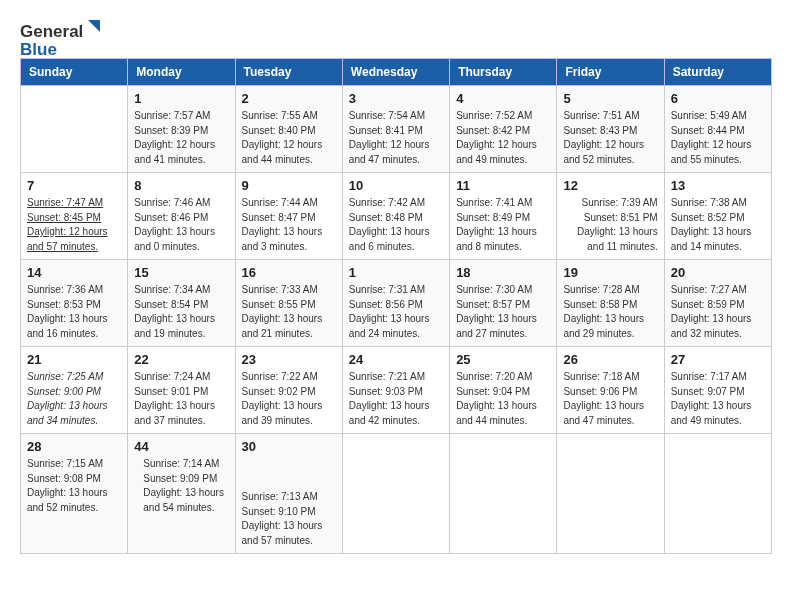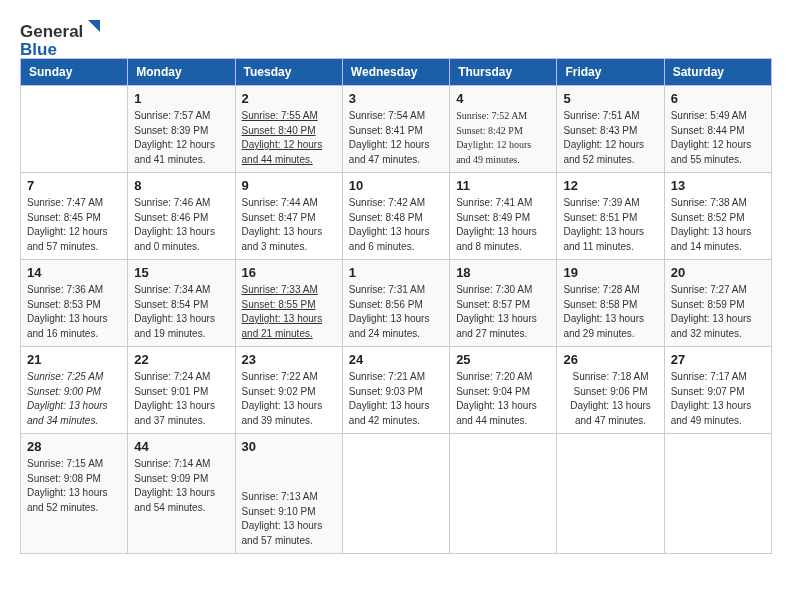--- a/index.html
+++ b/index.html
@@ -108,35 +108,35 @@
         <td class="empty-cell"></td>
         <td>
           <span class="day-number">1</span>
           <div class="day-info" style="white-space: pre-line;">Sunrise: 7:57 AM
 Sunset: 8:39 PM
 Daylight: 12 hours
 and 41 minutes.</div>
         </td>
         <td>
           <span class="day-number">2</span>
-          <div class="day-info" style="white-space: pre-line; text-decoration: underline;">Sunrise: 7:55 AM
+          <div class="day-info" style="white-space: pre-line;">Sunrise: 7:55 AM
 Sunset: 8:40 PM
 Daylight: 12 hours
 and 44 minutes.</div>
         </td>
         <td>
           <span class="day-number">3</span>
           <div class="day-info" style="white-space: pre-line;">Sunrise: 7:54 AM
 Sunset: 8:41 PM
 Daylight: 12 hours
 and 47 minutes.</div>
         </td>
         <td>
           <span class="day-number">4</span>
-          <div class="day-info" style="white-space: pre-line; font-family: Liberation Serif, serif;">Sunrise: 7:52 AM
+          <div class="day-info" style="white-space: pre-line;">Sunrise: 7:52 AM
 Sunset: 8:42 PM
 Daylight: 12 hours
 and 49 minutes.</div>
         </td>
         <td>
           <span class="day-number">5</span>
           <div class="day-info" style="white-space: pre-line;">Sunrise: 7:51 AM
 Sunset: 8:43 PM
 Daylight: 12 hours
 and 52 minutes.</div>
@@ -145,21 +145,21 @@
           <span class="day-number">6</span>
           <div class="day-info" style="white-space: pre-line;">Sunrise: 5:49 AM
 Sunset: 8:44 PM
 Daylight: 12 hours
 and 55 minutes.</div>
         </td>
       </tr>
       <tr>
         <td>
           <span class="day-number">7</span>
-          <div class="day-info" style="white-space: pre-line;">Sunrise: 7:47 AM
+          <div class="day-info" style="white-space: pre-line; text-decoration: underline;">Sunrise: 7:47 AM
 Sunset: 8:45 PM
 Daylight: 12 hours
 and 57 minutes.</div>
         </td>
         <td>
           <span class="day-number">8</span>
           <div class="day-info" style="white-space: pre-line;">Sunrise: 7:46 AM
 Sunset: 8:46 PM
 Daylight: 13 hours
 and 0 minutes.</div>
@@ -180,21 +180,21 @@
         </td>
         <td>
           <span class="day-number">11</span>
           <div class="day-info" style="white-space: pre-line;">Sunrise: 7:41 AM
 Sunset: 8:49 PM
 Daylight: 13 hours
 and 8 minutes.</div>
         </td>
         <td>
           <span class="day-number">12</span>
-          <div class="day-info" style="white-space: pre-line;">Sunrise: 7:39 AM
+          <div class="day-info" style="white-space: pre-line; text-align: right;">Sunrise: 7:39 AM
 Sunset: 8:51 PM
 Daylight: 13 hours
 and 11 minutes.</div>
         </td>
         <td>
           <span class="day-number">13</span>
           <div class="day-info" style="white-space: pre-line;">Sunrise: 7:38 AM
 Sunset: 8:52 PM
 Daylight: 13 hours
 and 14 minutes.</div>
@@ -210,21 +210,21 @@
         </td>
         <td>
           <span class="day-number">15</span>
           <div class="day-info" style="white-space: pre-line;">Sunrise: 7:34 AM
 Sunset: 8:54 PM
 Daylight: 13 hours
 and 19 minutes.</div>
         </td>
         <td>
           <span class="day-number">16</span>
-          <div class="day-info" style="white-space: pre-line; text-decoration: underline;">Sunrise: 7:33 AM
+          <div class="day-info" style="white-space: pre-line;">Sunrise: 7:33 AM
 Sunset: 8:55 PM
 Daylight: 13 hours
 and 21 minutes.</div>
         </td>
         <td>
           <span class="day-number">1</span>
           <div class="day-info" style="white-space: pre-line;">Sunrise: 7:31 AM
 Sunset: 8:56 PM
 Daylight: 13 hours
 and 24 minutes.</div>
@@ -282,21 +282,21 @@
         </td>
         <td>
           <span class="day-number">25</span>
           <div class="day-info" style="white-space: pre-line;">Sunrise: 7:20 AM
 Sunset: 9:04 PM
 Daylight: 13 hours
 and 44 minutes.</div>
         </td>
         <td>
           <span class="day-number">26</span>
-          <div class="day-info" style="white-space: pre-line; text-align: center;">Sunrise: 7:18 AM
+          <div class="day-info" style="white-space: pre-line;">Sunrise: 7:18 AM
 Sunset: 9:06 PM
 Daylight: 13 hours
 and 47 minutes.</div>
         </td>
         <td>
           <span class="day-number">27</span>
           <div class="day-info" style="white-space: pre-line;">Sunrise: 7:17 AM
 Sunset: 9:07 PM
 Daylight: 13 hours
 and 49 minutes.</div>
@@ -305,21 +305,21 @@
       <tr>
         <td>
           <span class="day-number">28</span>
           <div class="day-info" style="white-space: pre-line;">Sunrise: 7:15 AM
 Sunset: 9:08 PM
 Daylight: 13 hours
 and 52 minutes.</div>
         </td>
         <td>
           <span class="day-number">44</span>
-          <div class="day-info" style="white-space: pre-line;">Sunrise: 7:14 AM
+          <div class="day-info" style="white-space: pre-line; margin-left: 9px;">Sunrise: 7:14 AM
 Sunset: 9:09 PM
 Daylight: 13 hours
 and 54 minutes.</div>
         </td>
         <td>
           <span class="day-number">30</span>
           <div class="day-info" style="white-space: pre-line; margin-top: 36px;">Sunrise: 7:13 AM
 Sunset: 9:10 PM
 Daylight: 13 hours
 and 57 minutes.</div>

